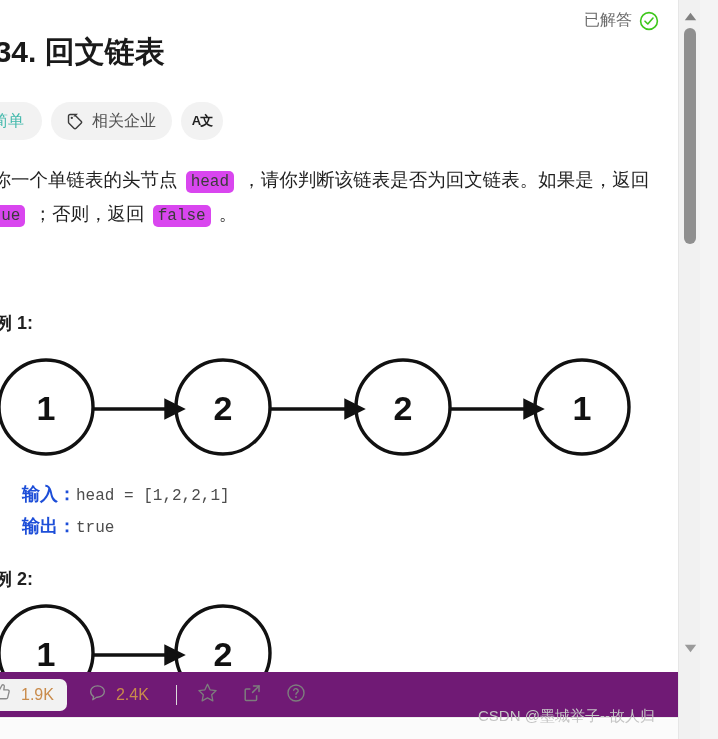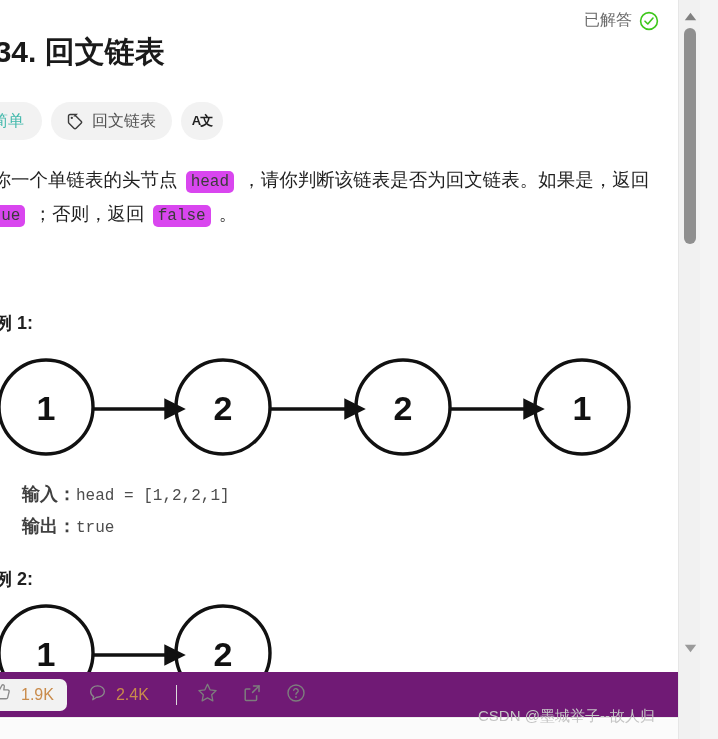--- a/index.html
+++ b/index.html
@@ -120,21 +120,21 @@
   .diagram { position: absolute; }
   #diagram1 { left: -48px; top: 352px; }
   #diagram2 { left: -48px; top: 598px; }
 
   .io-block {
     position: absolute;
     left: 22px; top: 479px;
     font-size: 18px;
     line-height: 30px;
   }
-  .io-label { font-weight: bold; color: #404040; }
+  .io-label { font-weight: bold; color: #1d4ed8; }
   .io-value {
     font-family: "Liberation Mono", "DejaVu Sans Mono", monospace;
     color: #4d4d4d;
     font-size: 16px;
   }
 
   
   .bottom-bar {
     position: absolute;
     left: 0; top: 672px;
@@ -248,21 +248,21 @@
         <span>简单</span>
       </div>
 
       <div class="pill">
         <span class="pill-icon">
           <svg width="17" height="17" viewBox="0 0 18 18">
             <path d="M9.8 1.6 H3.2 a1.6 1.6 0 0 0 -1.6 1.6 v6.6 a1.6 1.6 0 0 0 .47 1.13 l5.3 5.3 a1.6 1.6 0 0 0 2.26 0 l5.3-5.3 a1.6 1.6 0 0 0 0-2.26 l-5.3-5.3 a1.6 1.6 0 0 0 -1.13-.47 z" fill="none" stroke="#3b3b3b" stroke-width="1.5"></path>
             <circle cx="5.1" cy="5.1" r="1.25" fill="#3b3b3b"></circle>
           </svg>
         </span>
-        <span>回文链表</span>
+        <span>相关企业</span>
       </div>
 
 
       <div class="pill square">
         <span class="aa-glyph">A文</span>
       </div>
 
     </div>
 
     <div class="desc">

